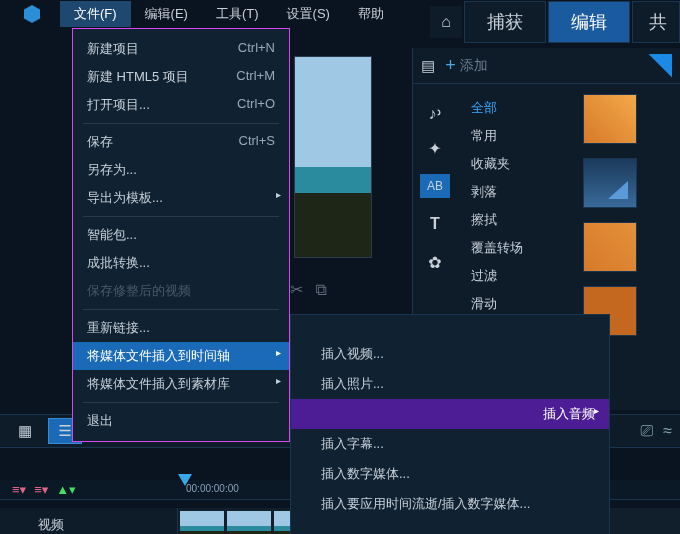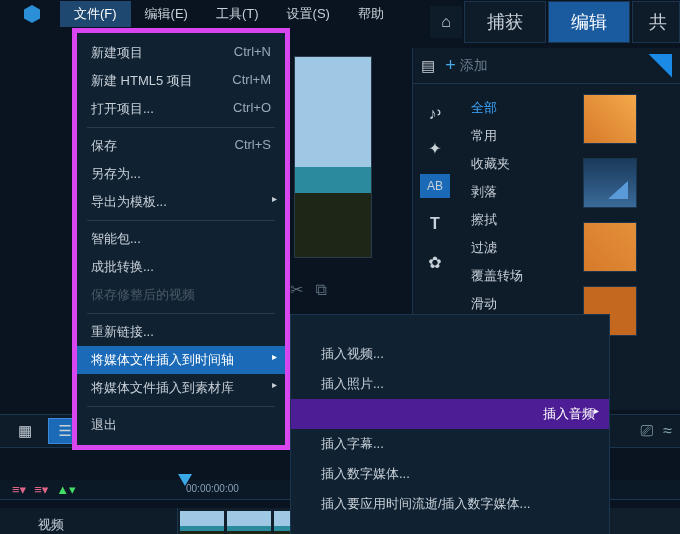--- a/index.html
+++ b/index.html
@@ -10,21 +10,21 @@
   .menubar .menu-item { padding: 4px 14px; color: #c8d0d8; cursor: pointer; }
   .menubar .menu-item.active { background: #1e4870; color: #fff; }
   
   .top-tabs { position: absolute; right: 0; top: 0; height: 44px; display: flex; align-items: center; gap: 2px; }
   .top-tabs .home-icon { width: 32px; height: 32px; background: #0e1c2a; display: flex; align-items: center; justify-content: center; color: #c8d0d8; font-size: 16px; }
   .top-tabs .tab { padding: 8px 22px; color: #c8d0d8; font-size: 18px; background: #0e1c2a; border: 1px solid #1a3550; }
   .top-tabs .tab.active { background: #1a5a9e; color: #fff; }
   .top-tabs .tab.last { padding: 8px 12px 8px 16px; }
   
   
-  .dropdown-file { position: absolute; left: 72px; top: 28px; width: 218px; background: #102232; border: 5px solid #d946ef; padding: 6px 0; z-index: 10; font-size: 13px; }
+  .dropdown-file { position: absolute; left: 72px; top: 28px; width: 218px; background: #102232; border: 1px solid #d946ef; padding: 6px 0; z-index: 10; font-size: 13px; }
   .dropdown-file .row { display: flex; justify-content: space-between; padding: 5px 14px 5px 14px; color: #c8d0d8; cursor: pointer; position: relative; }
   .dropdown-file .row.disabled { color: #4a5866; }
   .dropdown-file .row.highlight { background: #1a6ab8; color: #fff; }
   .dropdown-file .sep { height: 1px; background: #2a3a4a; margin: 4px 10px; }
   .dropdown-file .row .arrow { position: absolute; right: 8px; font-size: 10px; }
   .dropdown-file .row .shortcut { color: #9aa8b8; }
   
   
   .submenu { position: absolute; left: 290px; top: 314px; width: 320px; background: #102232; border: 1px solid #1a3550; padding: 24px 0; z-index: 20; font-size: 13px; }
   .submenu .row { padding: 6px 14px 6px 30px; color: #c8d0d8; cursor: pointer; position: relative; }
@@ -123,22 +123,22 @@
       <div class="ic sel" style="font-size:12px;font-weight:normal;">AB</div>
       <div class="ic" style="font-weight:bold;">T</div>
       <div class="ic">✿</div>
     </div>
     <div class="catcol">
       <div class="cat sel">全部</div>
       <div class="cat">常用</div>
       <div class="cat">收藏夹</div>
       <div class="cat">剥落</div>
       <div class="cat">擦拭</div>
+      <div class="cat">覆盖转场</div>
       <div class="cat">过滤</div>
-      <div class="cat">覆盖转场</div>
       <div class="cat">滑动</div>
       <div class="cat">胶片</div>
     </div>
     <div class="thumbcol">
       <div class="tc t1"></div>
       <div class="tc t2"></div>
       <div class="tc t3"></div>
       <div class="tc t4"></div>
     </div>
   </div>

